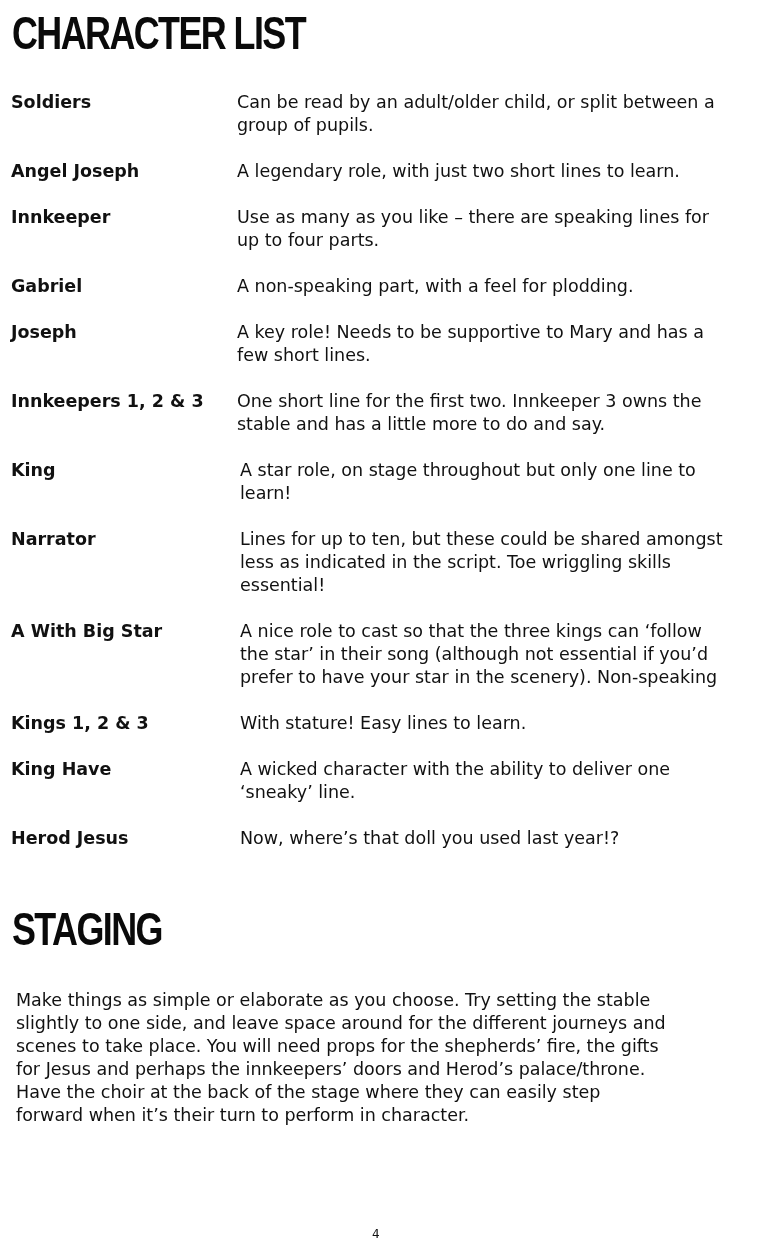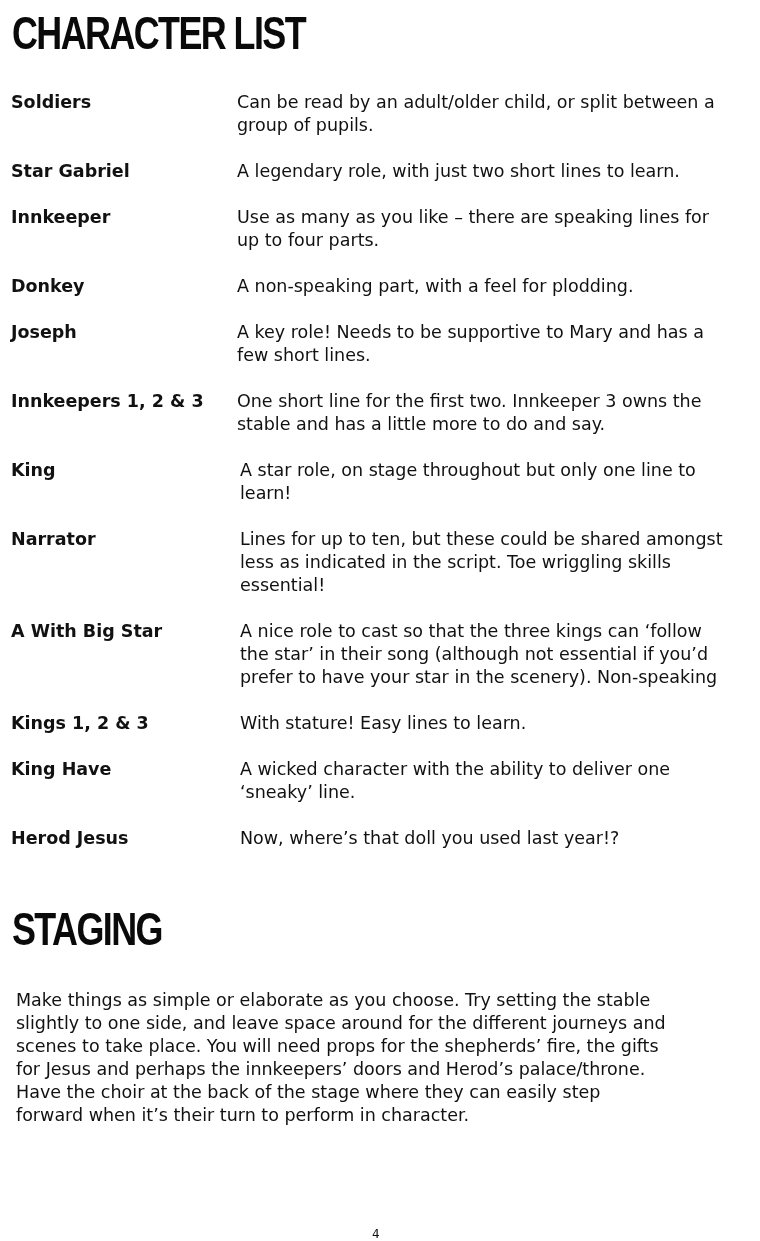--- a/index.html
+++ b/index.html
@@ -43,30 +43,30 @@
 
 <h1 id="h1" class="heading">CHARACTER LIST</h1>
 
 <div>
   <div class="row" style="top:91px;">
     <span class="name">Soldiers</span>
     <span class="desc">Can be read by an adult/older child, or split between a
 group of pupils.</span>
   </div>
   <div class="row" style="top:160px;">
-    <span class="name">Star Gabriel</span>
+    <span class="name">Angel Joseph</span>
     <span class="desc">A legendary role, with just two short lines to learn.</span>
   </div>
   <div class="row" style="top:206px;">
     <span class="name">Innkeeper</span>
     <span class="desc">Use as many as you like – there are speaking lines for
 up to four parts.</span>
   </div>
   <div class="row" style="top:275px;">
-    <span class="name">Donkey</span>
+    <span class="name">Gabriel</span>
     <span class="desc">A non-speaking part, with a feel for plodding.</span>
   </div>
   <div class="row" style="top:321px;">
     <span class="name">Joseph</span>
     <span class="desc">A key role! Needs to be supportive to Mary and has a
 few short lines.</span>
   </div>
   <div class="row" style="top:390px;">
     <span class="name">Innkeepers 1, 2 &amp; 3</span>
     <span class="desc">One short line for the first two. Innkeeper 3 owns the

